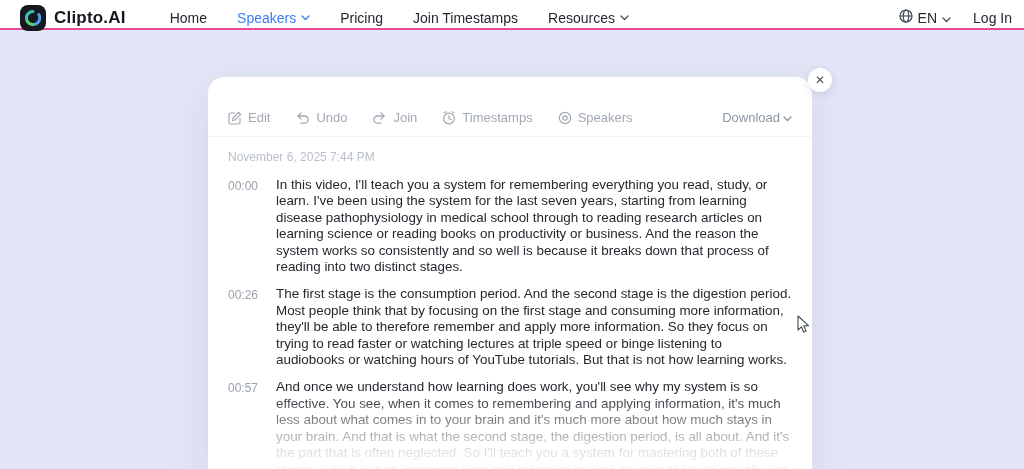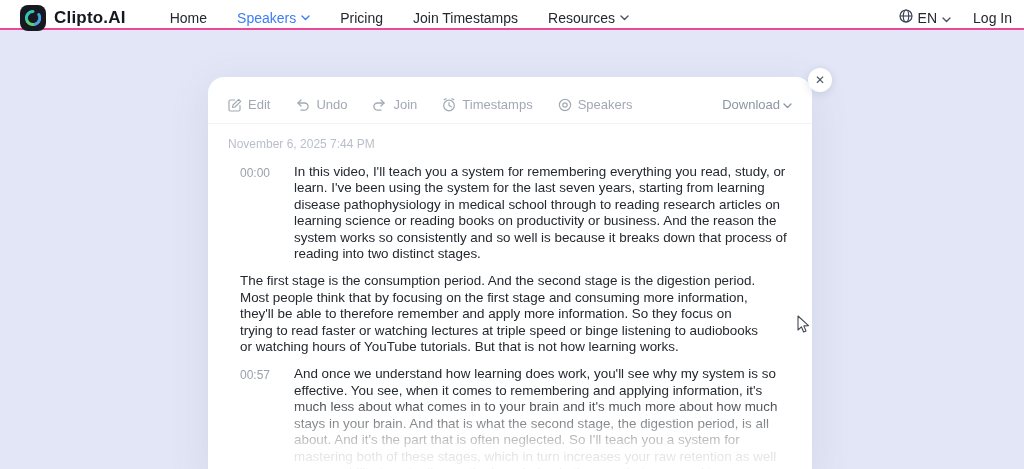--- a/index.html
+++ b/index.html
@@ -33,29 +33,29 @@
   }
 
   
   .card {
     position:absolute; left:208px; top:77px; width:604px; height:400px;
     background:#ffffff; border-radius:16px 16px 0 0;
     box-shadow:0 10px 40px rgba(96,108,150,.12);
   }
   .toolbar {
     display:flex; align-items:center; gap:25px;
-    padding:20px 20px 11px 20px;
+    padding:33px 20px 11px 20px;
   }
   .tool { display:flex; align-items:center; gap:6px; font-size:13px; color:#a2a9b4; cursor:pointer; }
   .tool svg { display:block; }
   .download { margin-left:auto; display:flex; align-items:center; gap:3px; font-size:13px; color:#8d96a4; cursor:pointer; }
   .divider { height:1px; background:#f1f3f6; margin:0 0; }
   .card-body { padding:13px 20px 0 20px; }
   .date-line { font-size:12px; color:#b9bfca; margin-bottom:13px; }
-  .seg { display:flex; gap:21px; margin-bottom:11px;margin-left:12px; }
+  .seg { display:flex; gap:15px; margin-bottom:11px; }
   .seg-time { flex:0 0 33px; font-size:12px; color:#9aa1ad; padding-top:2px; cursor:pointer; }
   .seg-text { flex:1; font-size:13.4px; line-height:16.4px; color:#24292f; max-width:528px; cursor:text; }
 
   .fade-out {
     position:absolute; left:0; right:0; bottom:0; height:85px; pointer-events:none;
     background:linear-gradient(to bottom, rgba(255,255,255,0) 0%, rgba(255,255,255,.85) 70%, rgba(255,255,255,.97) 100%);
     border-radius:0;
   }
 
   .close-btn {
@@ -194,20 +194,21 @@
     <div class="divider"></div>
 
     <div class="card-body">
       <div class="date-line">November 6, 2025 7:44 PM</div>
       <div>
           <div class="seg">
             <div class="seg-time">00:00</div>
             <div class="seg-text">In this video, I'll teach you a system for remembering everything you read, study, or learn. I've been using the system for the last seven years, starting from learning disease pathophysiology in medical school through to reading research articles on learning science or reading books on productivity or business. And the reason the system works so consistently and so well is because it breaks down that process of reading into two distinct stages.</div>
           </div>
           <div class="seg">
+            <div class="seg-time">00:26</div>
             <div class="seg-text">The first stage is the consumption period. And the second stage is the digestion period. Most people think that by focusing on the first stage and consuming more information, they'll be able to therefore remember and apply more information. So they focus on trying to read faster or watching lectures at triple speed or binge listening to audiobooks or watching hours of YouTube tutorials. But that is not how learning works.</div>
           </div>
           <div class="seg">
             <div class="seg-time">00:57</div>
             <div class="seg-text">And once we understand how learning does work, you'll see why my system is so effective. You see, when it comes to remembering and applying information, it's much less about what comes in to your brain and it's much more about how much stays in your brain. And that is what the second stage, the digestion period, is all about. And it's the part that is often neglected. So I'll teach you a system for mastering both of these stages, which in turn increases your raw retention as well as your ability to actually use the knowledge in the way that you need to.</div>
           </div>
         </div>
     </div>
 
     <div class="fade-out"></div>

